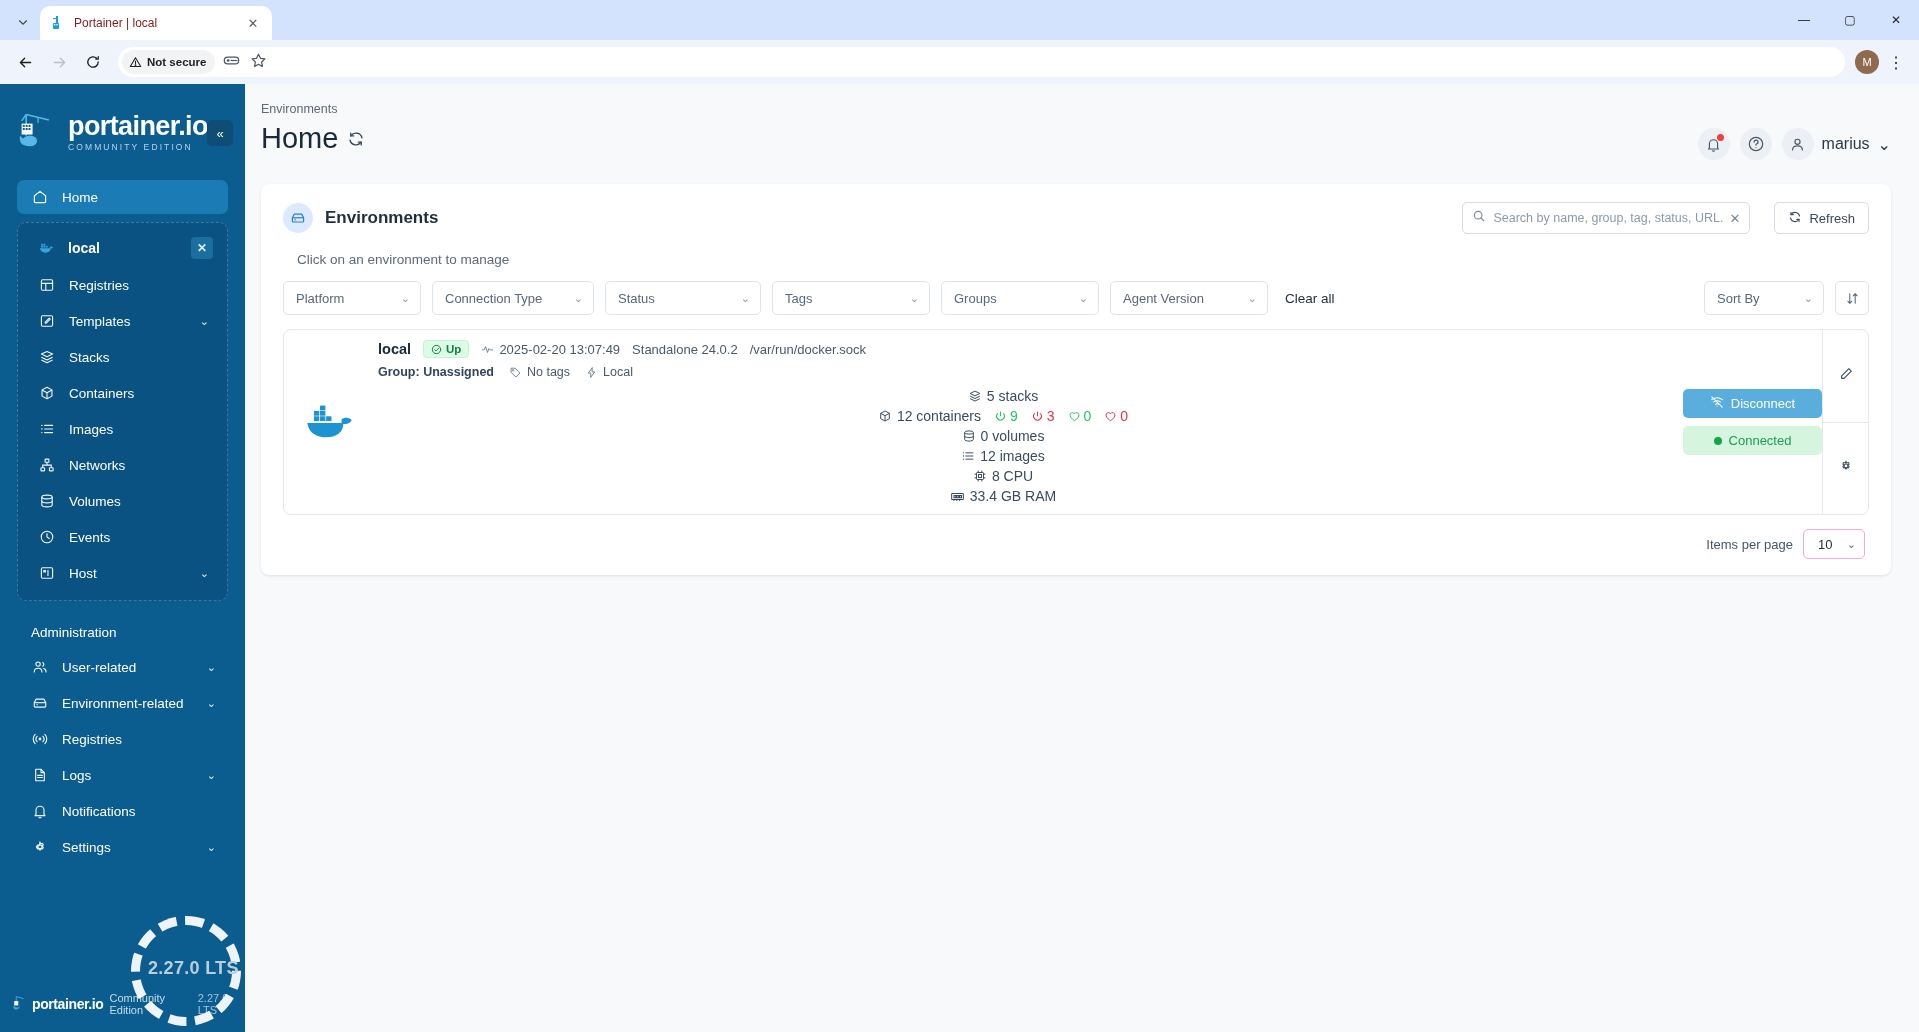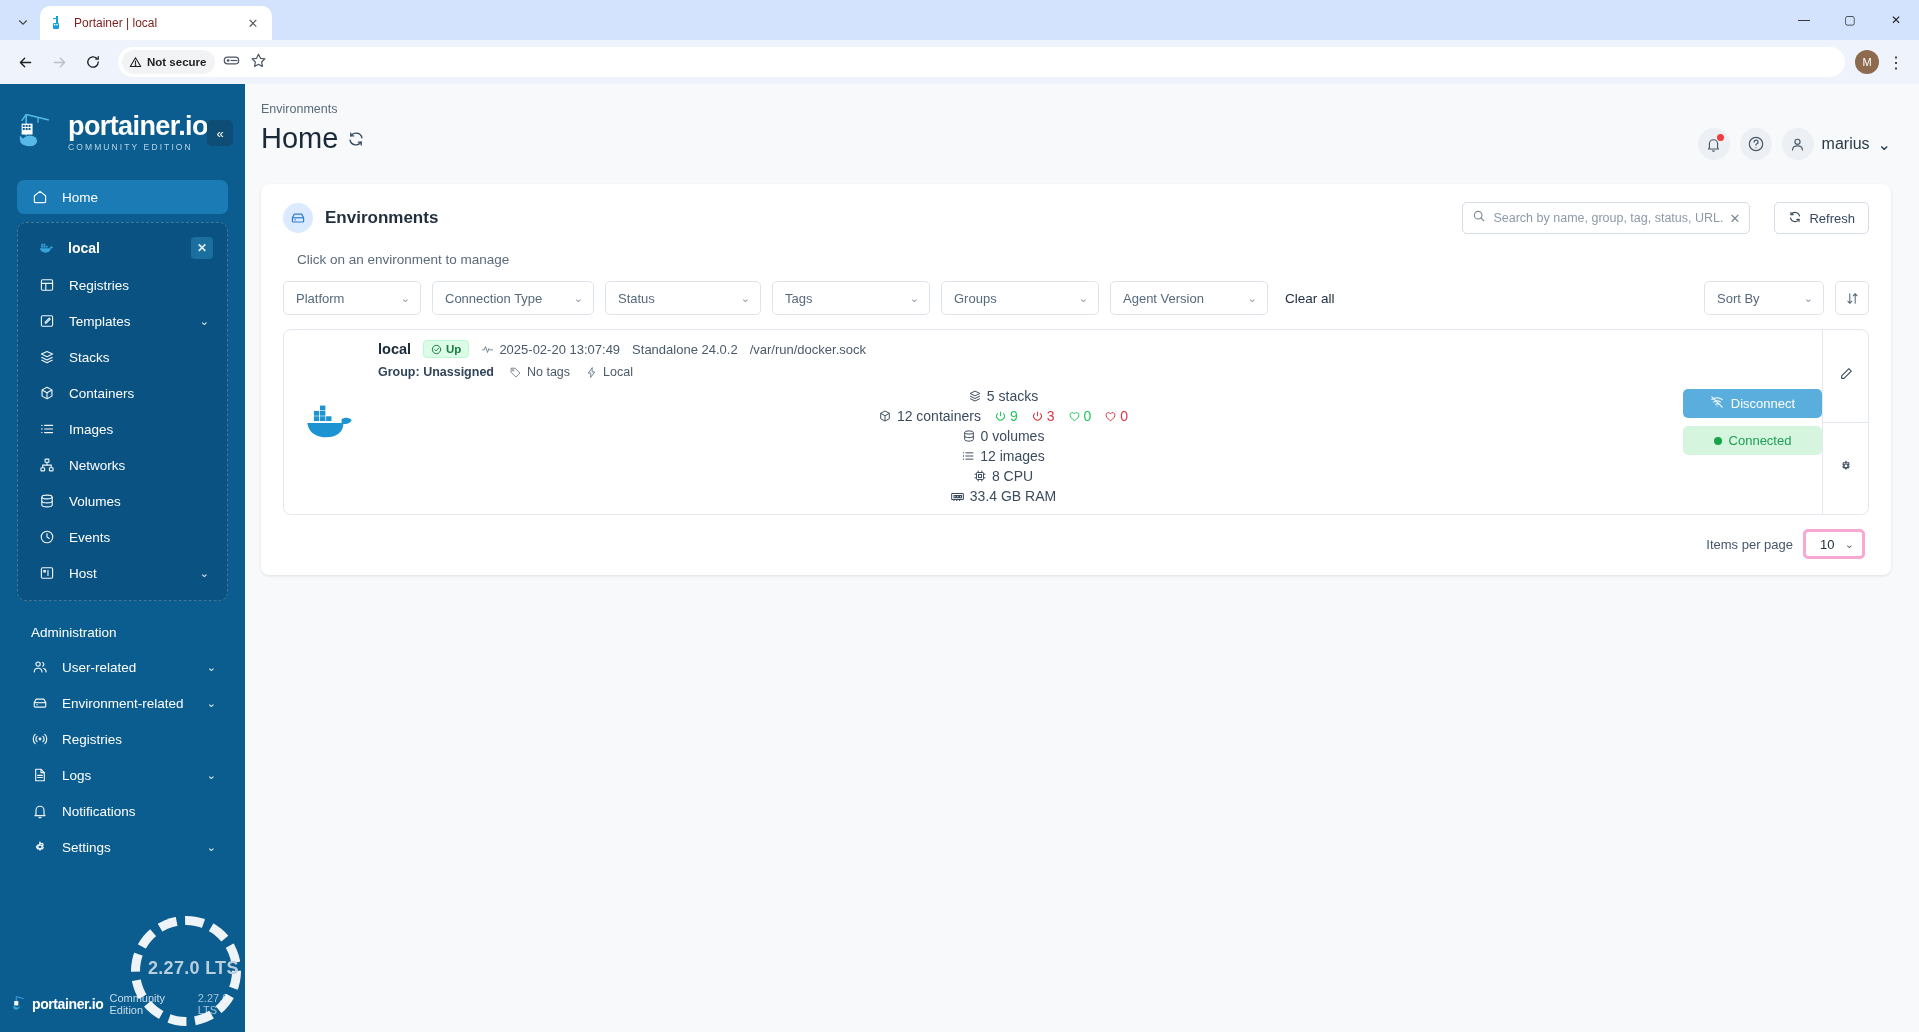--- a/index.html
+++ b/index.html
@@ -468,21 +468,21 @@
   .env-action + .env-action { border-top: 1px solid #e3e8ee; }
 
   .pager {
     display: flex; align-items: center; justify-content: flex-end;
     gap: 10px;
     padding: 14px 26px 0 0;
     font-size: 13px; color: #46576a;
   }
   .pager-select {
     width: 62px; height: 30px;
-    border: 3px solid #f9a8d4;
+    border: 1px solid #f9a8d4;
     border-radius: 5px;
     background: #fff;
     display: flex; align-items: center; justify-content: space-between;
     padding: 0 8px 0 14px;
     font-size: 13px; color: #22303f;
   }
   .pager-select .chev { color: #5b6b7a; font-size: 11px; }
 </style>
 </head>
 <body>

